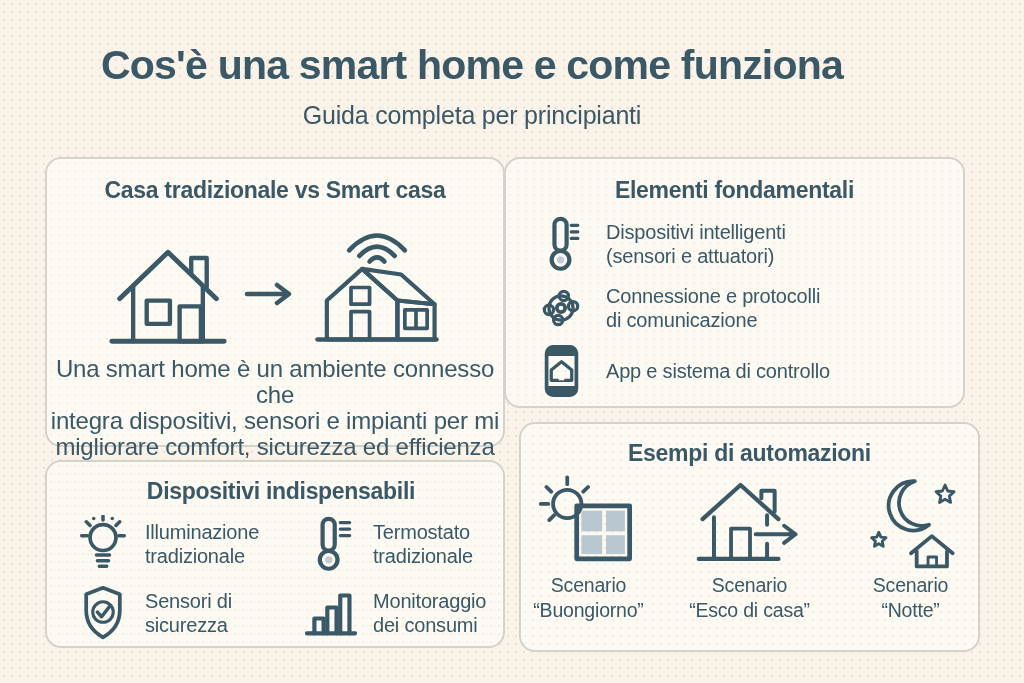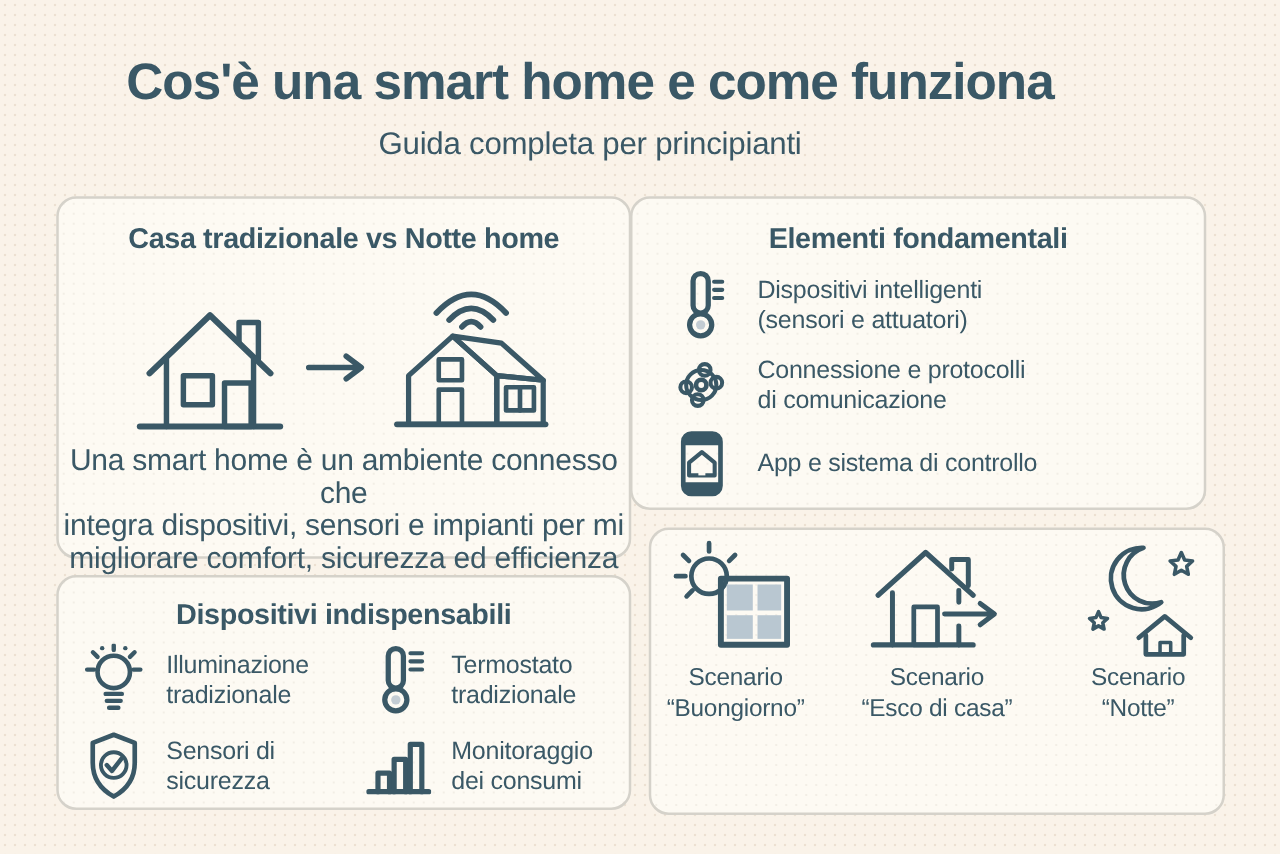--- a/index.html
+++ b/index.html
@@ -20,21 +20,21 @@
   .card {
     position:absolute;
     background-color:#fdfaf3;
     background-image:radial-gradient(rgba(205,195,180,.22) 1px, transparent 1.2px);
     background-size:8px 8px;
     border:2px solid #d5d2ca;
     border-radius:16px;
   }
   #card-comparison { left:45px; top:157px; width:460px; height:290px; }
   #card-elements   { left:504px; top:157px; width:461px; height:251px; }
-  #card-devices    { left:45px; top:460px; width:460px; height:188px; }
+  #card-devices    { left:45px; top:460px; width:460px; height:188px;padding-left:12px; }
   #card-automations{ left:519px; top:422px; width:461px; height:230px; }
 
   .card-title { text-align:center; font-size:23px; font-weight:700; letter-spacing:-0.3px; padding-top:18px; }
   #card-devices .card-title, #card-automations .card-title { padding-top:16px; }
 
   svg { display:block; }
   .ink-stroke { stroke:#3a5866; fill:none; stroke-linecap:round; stroke-linejoin:round; }
 
   
   .houses-row { display:flex; justify-content:center; align-items:flex-end; gap:16px; margin-top:8px; height:136px; }
@@ -60,21 +60,21 @@
 </style>
 </head>
 <body>
 
 <div class="header">
   <div class="main-title">Cos'è una smart home e come funziona</div>
   <div class="subtitle">Guida completa per principianti</div>
 </div>
 
 <div class="card" id="card-comparison">
-  <div class="card-title">Casa tradizionale vs Notte home</div>
+  <div class="card-title">Casa tradizionale vs Smart casa</div>
   <div class="houses-row">
     <svg width="120" height="118" viewBox="0 0 124 120">
       <line class="ink-stroke" x1="4" y1="114" x2="120" y2="114" stroke-width="5"></line>
       <path class="ink-stroke" d="M26 58 V114 M98 58 V114" stroke-width="4.5"></path>
       <path class="ink-stroke" d="M86 44 L86 28 L102 28 L102 58" stroke-width="4.5"></path>
       <path class="ink-stroke" d="M12 70 L62 22 L112 70" stroke-width="5"></path>
       <rect class="ink-stroke" x="40" y="72" width="24" height="24" stroke-width="4.5" fill="#fdfaf3"></rect>
       <rect class="ink-stroke" x="74" y="78" width="22" height="36" stroke-width="4.5" fill="#e6e7e1"></rect>
     </svg>
     <div class="arrow-wrap">
@@ -195,20 +195,21 @@
           <line class="ink-stroke" x1="2" y1="48" x2="54" y2="48" stroke-width="4.5"></line>
         </svg>
       </div>
       <div class="item-label">Monitoraggio
 dei consumi</div>
     </div>
   </div>
 </div>
 
 <div class="card" id="card-automations">
+  <div class="card-title">Esempi di automazioni</div>
   <div class="automations-row">
     <div class="automation-col">
       <div class="automation-icon">
         <svg width="104" height="92" viewBox="0 0 110 96">
           <path class="ink-stroke" d="M32 2 V9 M10 12 L15 17 M54 12 L49 17 M4 30 H12 M13 47 L18 42" stroke-width="4"></path>
           <circle class="ink-stroke" cx="32" cy="30" r="15" stroke-width="4" fill="#e3e4de"></circle>
           <rect class="ink-stroke" x="42" y="32" width="56" height="56" stroke-width="5" fill="#fdfaf3"></rect>
           <rect x="47" y="37" width="22" height="22" fill="#b9c7d1"></rect>
           <rect x="73" y="37" width="20" height="22" fill="#b9c7d1"></rect>
           <rect x="47" y="63" width="22" height="20" fill="#b9c7d1"></rect>

